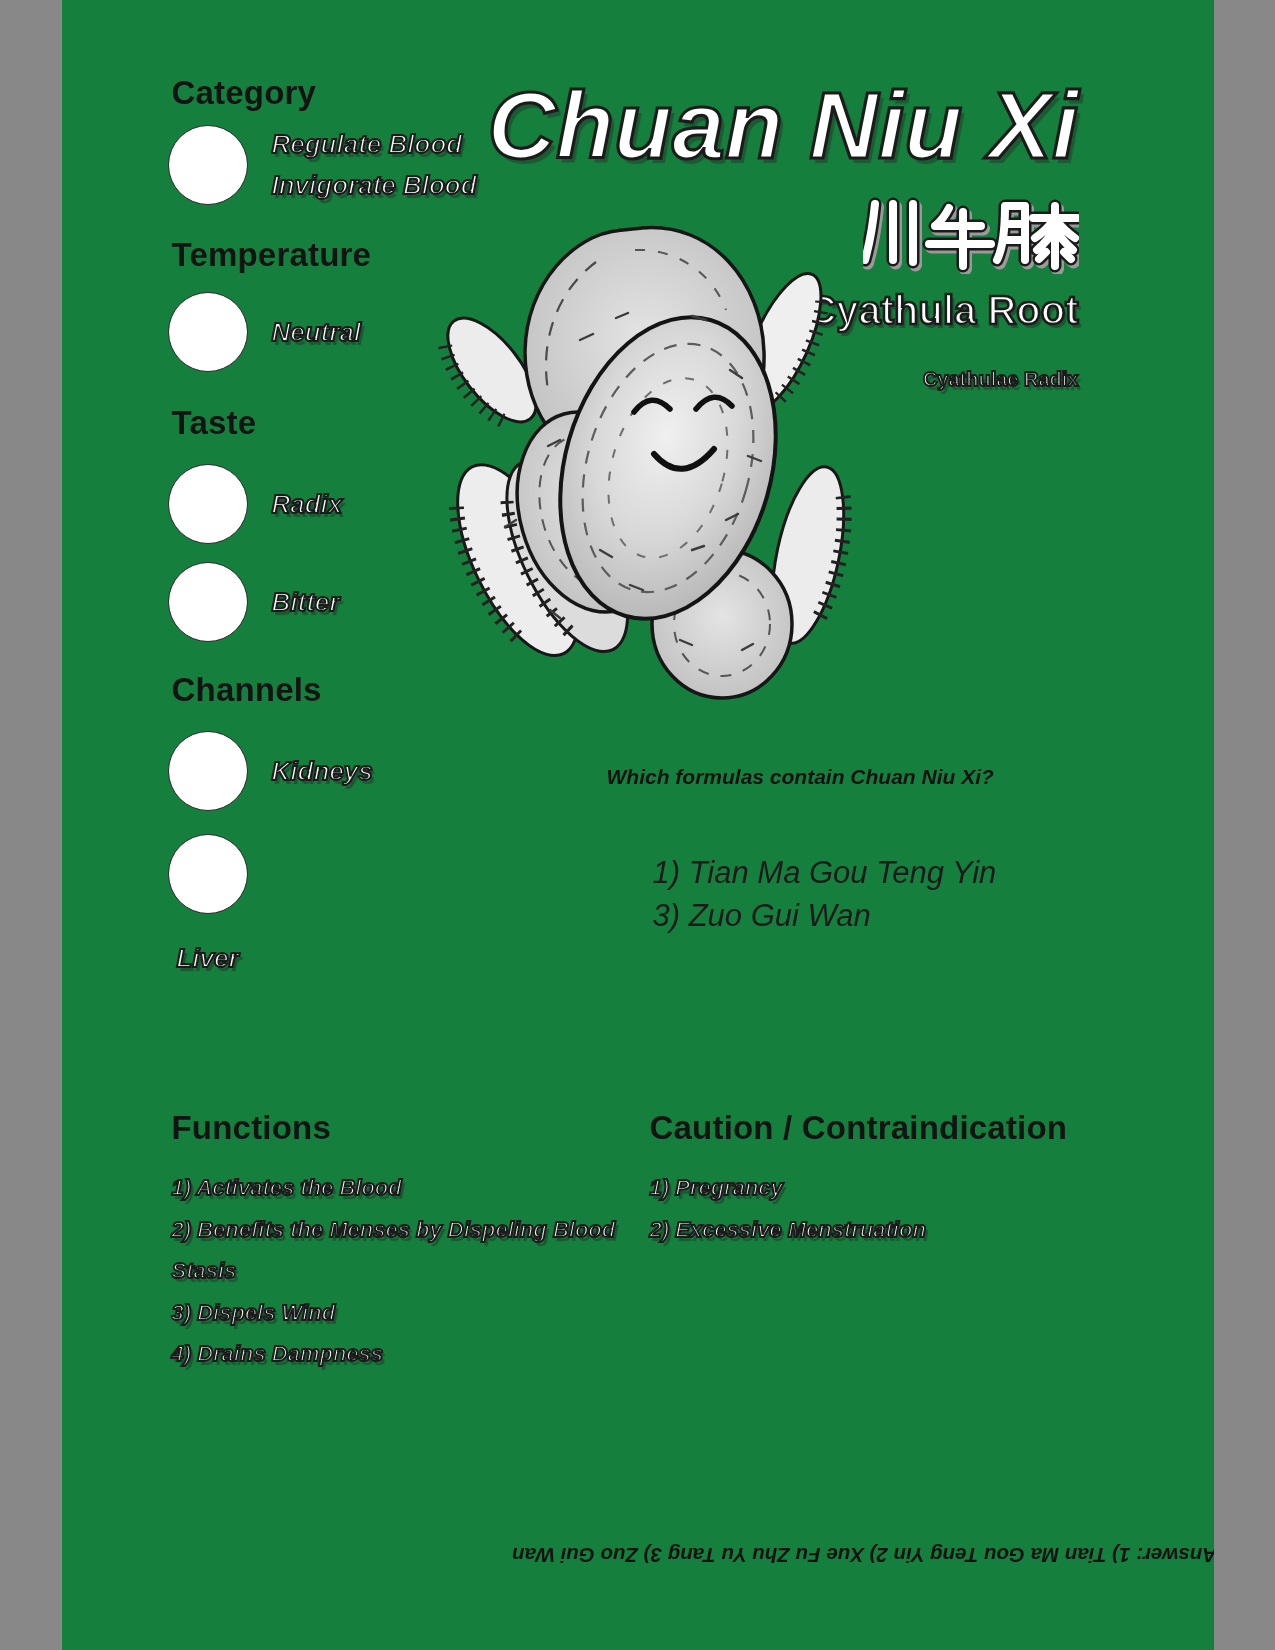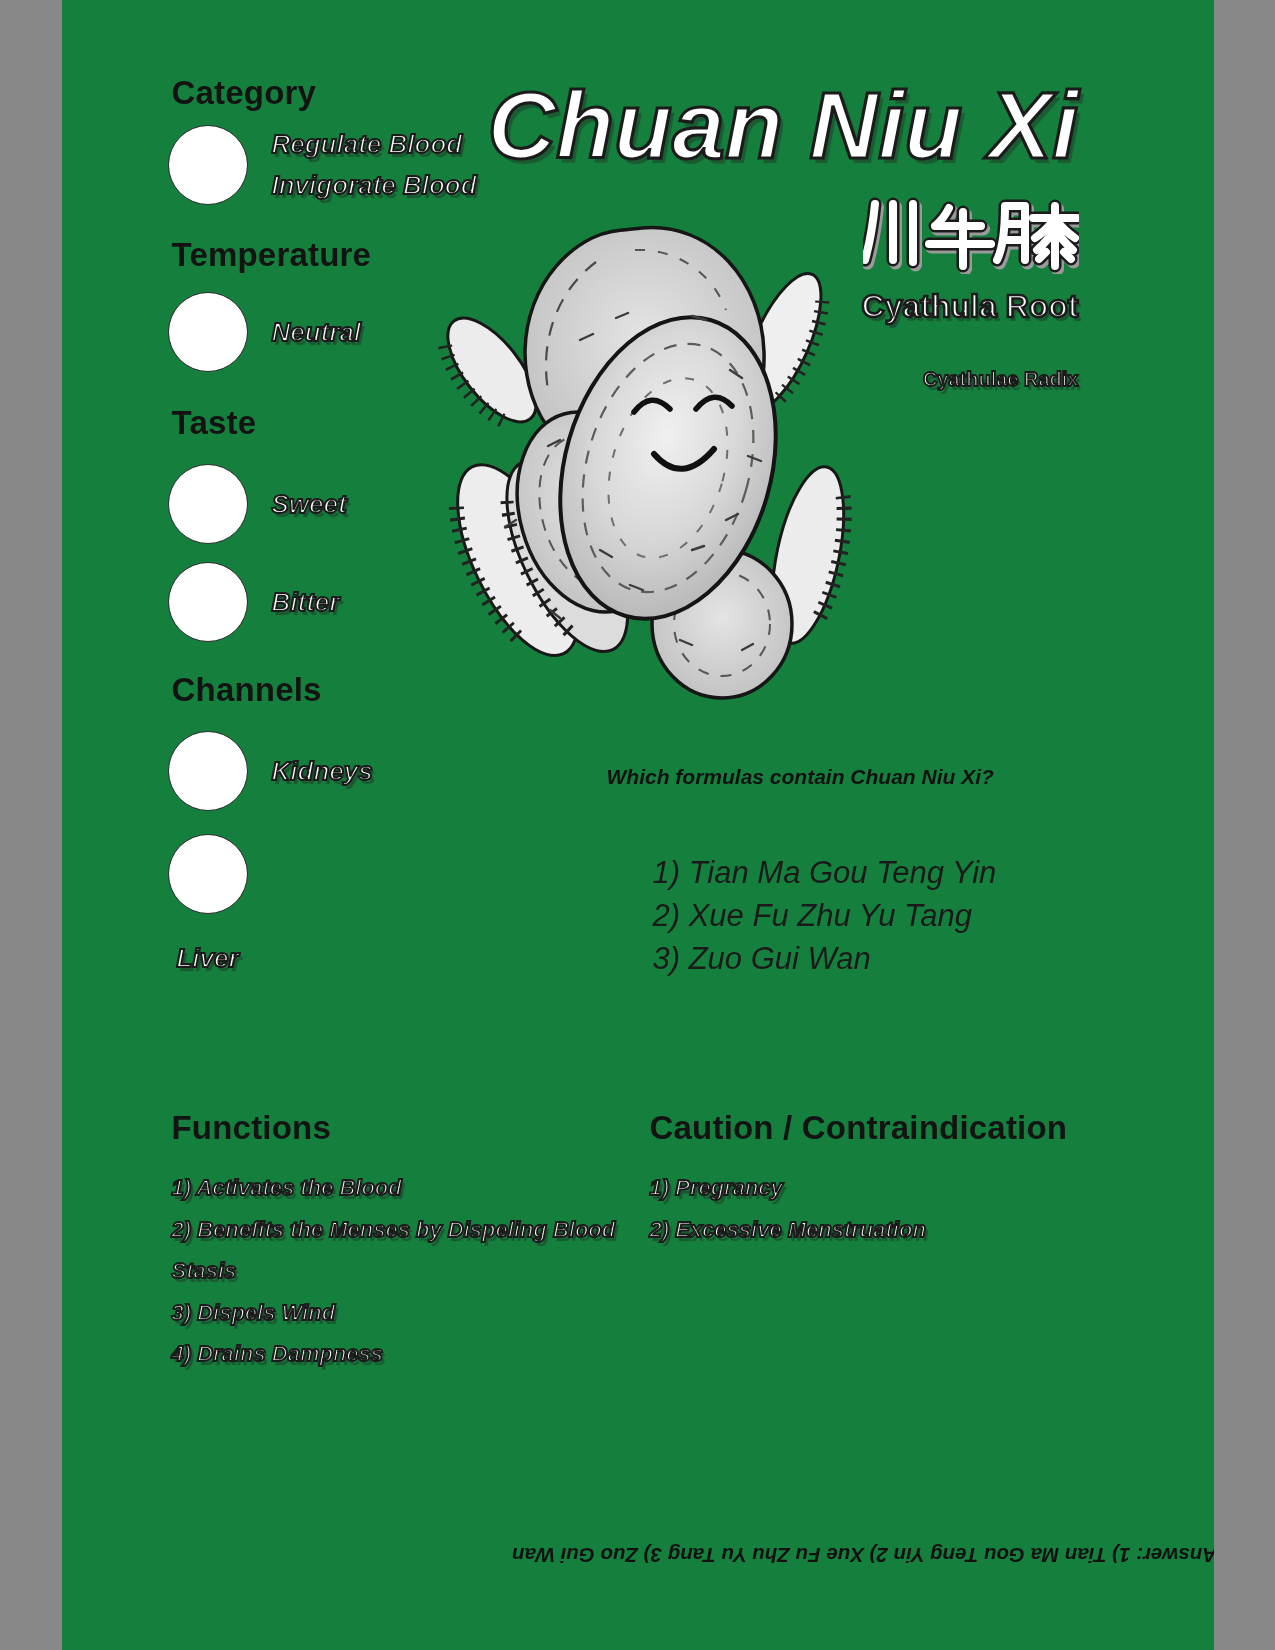--- a/index.html
+++ b/index.html
@@ -30,21 +30,21 @@
   .title-main {
     position:absolute; right:135px; top:78px;
     font-size:95px; line-height:1; white-space:nowrap;
     font-style:italic; font-weight:bold; color:#ffffff;
     -webkit-text-stroke:3.2px #1b1b1b;
     text-shadow:4px 5px 1px rgba(35,35,35,0.4);
   }
   .cjk-wrap { position:absolute; right:135px; top:194px; width:216px; height:80px; }
   .sr-only { position:absolute; width:1px; height:1px; overflow:hidden; clip:rect(0 0 0 0); white-space:nowrap; }
   .title-english {
-    position:absolute; right:135px; top:288px; font-size:32px; white-space:nowrap;
+    position:absolute; right:135px; top:288px; font-size:40px; white-space:nowrap;
     -webkit-text-stroke:2.6px #1b1b1b; font-style:normal;
   }
   .title-latin {
     position:absolute; right:135px; top:368px; font-size:20px; white-space:nowrap;
     -webkit-text-stroke:2px #1b1b1b; font-style:normal;
   }
   .quiz-question {
     position:absolute; left:545px; top:765px; width:585px;
     font-size:21px; font-weight:bold; font-style:italic; color:#111;
   }
@@ -84,21 +84,21 @@
     <span class="circle"></span>
     <div class="prop-labels">
       <div class="outline">Neutral</div>
     </div>
   </div>
 
   <h2 class="heading" style="left:110px; top:404px;">Taste</h2>
   <div class="prop-row" style="top:463px;">
     <span class="circle"></span>
     <div class="prop-labels">
-      <div class="outline">Sweet</div>
+      <div class="outline">Radix</div>
     </div>
   </div>
   <div class="prop-row" style="top:561px;">
     <span class="circle"></span>
     <div class="prop-labels">
       <div class="outline">Bitter</div>
     </div>
   </div>
 
   <h2 class="heading" style="left:110px; top:671px;">Channels</h2>
@@ -214,21 +214,20 @@
         </g>
       </g>
 
       <path d="M150,120 l13,-6 M186,98 l12,-5 M262,96 l14,4 M300,150 l12,8 M170,330 l12,7 M200,365 l13,5 M262,330 l12,-4 M296,300 l12,-6 M130,220 l-12,6 M318,236 l13,5 M250,420 l12,5 M312,430 l11,-6 M86,300 l-11,7 M120,390 l10,8" fill="none" stroke="#3c3c3c" stroke-width="2.4" stroke-linecap="round"></path>
     </svg>
   </div>
 
   <div class="quiz-question">Which formulas contain Chuan Niu Xi?</div>
   <ul class="quiz-options">
     <li>1) Tian Ma Gou Teng Yin</li>
-    <li>2) Xue Fu Zhu Yu Tang</li>
     <li>3) Zuo Gui Wan</li>
   </ul>
 
   <h2 class="heading" style="left:110px; top:1109px;">Functions</h2>
   <ul class="func-list">
     <li class="outline">1) Activates the Blood</li>
     <li class="outline">2) Benefits the Menses by Dispeling Blood Stasis</li>
     <li class="outline">3) Dispels Wind</li>
     <li class="outline">4) Drains Dampness</li>
   </ul>

